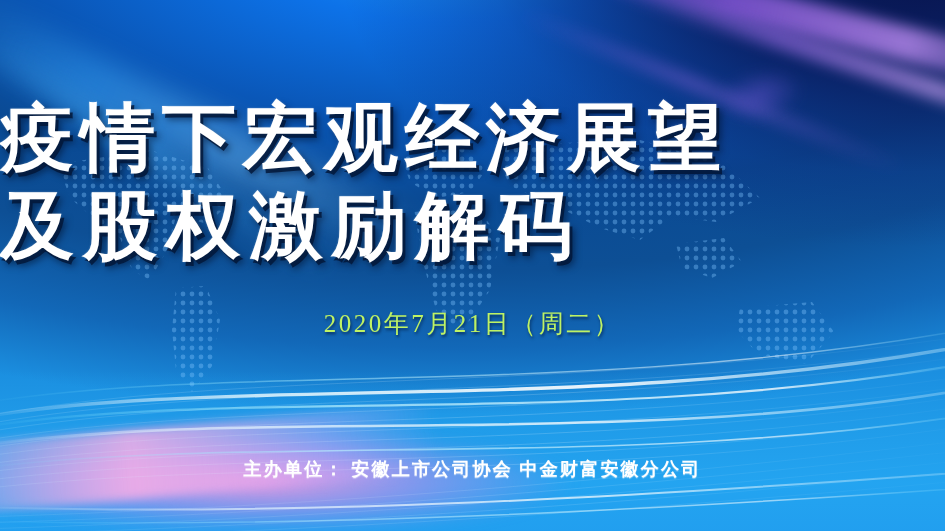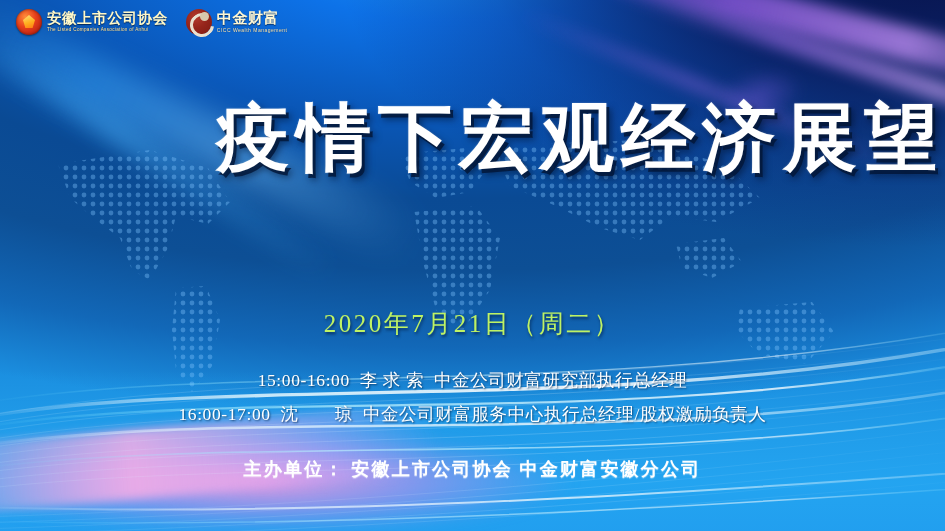--- a/index.html
+++ b/index.html
@@ -144,21 +144,21 @@
   .logo-en{
     font-family:"Liberation Sans", sans-serif;
     font-size:4.6px; letter-spacing:.32px;
     color:#ffe9a8; margin-top:2.5px; white-space:nowrap;
     text-shadow:0 0 1px rgba(0,0,0,.6);
   }
   .logo-en.cicc{ font-size:5px; letter-spacing:.5px; color:#f6ecc6; }
 
   .titles{
     position:absolute; left:0; right:0; top:94px;
-    text-align:right; z-index:7;
+    text-align:left; z-index:7;
   }
   .title-line{
     font-family:"Liberation Serif", serif;
     font-weight:700;
     font-size:74px;
     line-height:88px;
     letter-spacing:7px;
     color:#ffffff;
     text-shadow:
       3px 4px 0 rgba(2,22,55,.82),
@@ -294,48 +294,28 @@
         <path d="M-30 108 C 230 64 600 110 980 40" stroke="url(#gC)" stroke-width="2.2" opacity=".85"></path>
         <path d="M-30 126 C 250 84 620 130 980 66" stroke="url(#gW)" stroke-width="2.6" opacity=".8"></path>
         <path d="M-30 148 C 260 112 620 150 980 92" stroke="url(#gC)" stroke-width="1.6" opacity=".7"></path>
         <path d="M-30 84 C 220 40 580 80 980 6" stroke="url(#gC)" stroke-width="1.4" opacity=".6"></path>
         <path d="M980 150 C 640 176 300 196 -30 186" stroke="url(#gW)" stroke-width="2.0" opacity=".75"></path>
         <path d="M980 166 C 640 190 300 208 -30 200" stroke="url(#gC)" stroke-width="1.4" opacity=".6"></path>
       </g>
     </svg>
   </div>
 
-  <div class="logos">
-    <div class="logo">
-      <div class="logo-mark lm-anhui"></div>
-      <div class="logo-txt">
-        <div class="logo-cn">安徽上市公司协会</div>
-        <div class="logo-en">The Listed Companies Association of Anhui</div>
-      </div>
-    </div>
-
-    <div class="logo">
-      <div class="logo-mark lm-cicc"></div>
-      <div class="logo-txt">
-        <div class="logo-cn cicc">中金财富</div>
-        <div class="logo-en cicc">CICC Wealth Management</div>
-      </div>
-    </div>
-  </div>
 
   <div class="titles">
     <div class="title-line l1">疫情下宏观经济展望</div>
+    <div class="title-line l2">及股权激励解码</div>
   </div>
 
   <div class="datebar">
     <div class="date-txt">2020年7月21日（周二）</div>
   </div>
 
-  <div class="speakers">
-    <div class="spk">15:00-16:00  李 求 索  中金公司财富研究部执行总经理</div>
-    <div class="spk">16:00-17:00  沈　　琼  中金公司财富服务中心执行总经理/股权激励负责人</div>
-  </div>
 
   <div class="host">
     <div class="host-txt">主办单位： 安徽上市公司协会 中金财富安徽分公司</div>
   </div>
 
 </div>
 
 </body></html>

